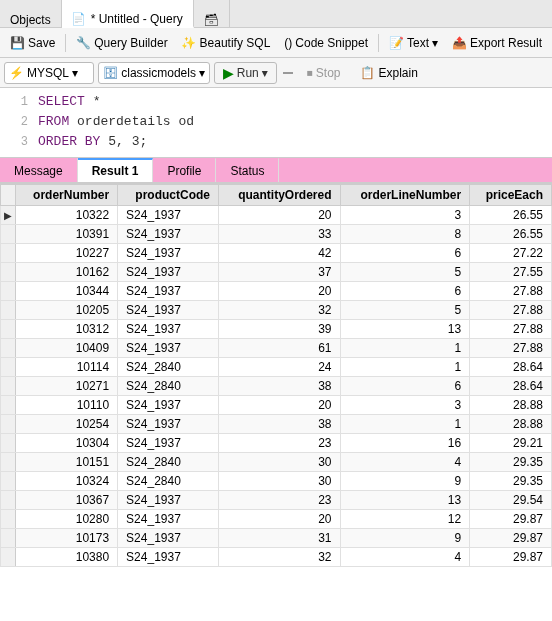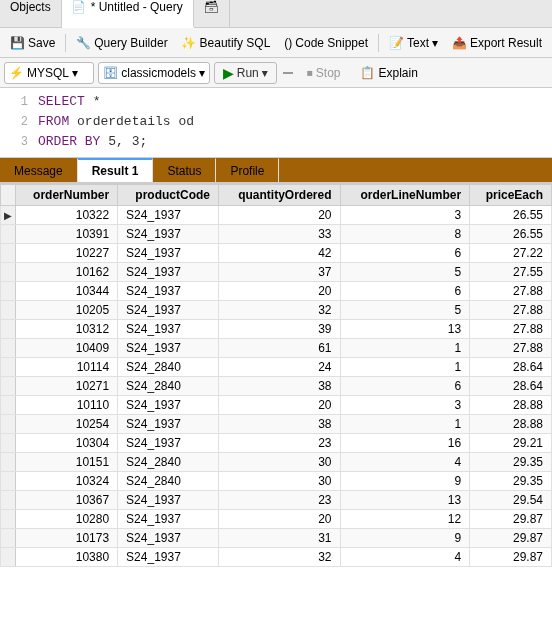--- a/index.html
+++ b/index.html
@@ -15,21 +15,21 @@
     
     .tab-bar {
       display: flex;
       background: #e8e8e8;
       border-bottom: 1px solid #ccc;
       height: 28px;
       align-items: stretch;
     }
     .tab-item {
       display: flex;
-      align-items: flex-start;
+      align-items: flex-end;
       padding: 0 10px;
       font-size: 12px;
       border-right: 1px solid #ccc;
       cursor: pointer;
       white-space: nowrap;
       gap: 4px;
     }
     .tab-item.active {
       background: #fff;
       border-bottom: 2px solid #fff;
@@ -146,21 +146,21 @@
       margin-right: 10px;
       user-select: none;
       font-size: 12px;
     }
     .sql-keyword { color: #701a75; font-weight: normal; }
     .sql-text { color: #333; }
 
     
     .result-tabs {
       display: flex;
-      background: #a16207;
+      background: #f9a8d4;
       border-bottom: 2px solid #ccc;
       height: 26px;
       align-items: stretch;
     }
     .result-tab {
       padding: 0 14px;
       display: flex;
       align-items: center;
       font-size: 12px;
       cursor: pointer;
@@ -301,24 +301,24 @@
 </div>
 
 <div class="result-tabs">
   <div class="result-tab">
     <span>Message</span>
   </div>
   <div class="result-tab active">
     <span>Result 1</span>
   </div>
   <div class="result-tab">
+    <span>Profile</span>
+  </div>
+  <div class="result-tab">
     <span>Status</span>
-  </div>
-  <div class="result-tab">
-    <span>Profile</span>
   </div>
 </div>
 
 <div class="data-table-container">
   <table>
     <thead>
       <tr>
         <th class="row-indicator"></th>
         <th>orderNumber</th>
         <th>productCode</th>

